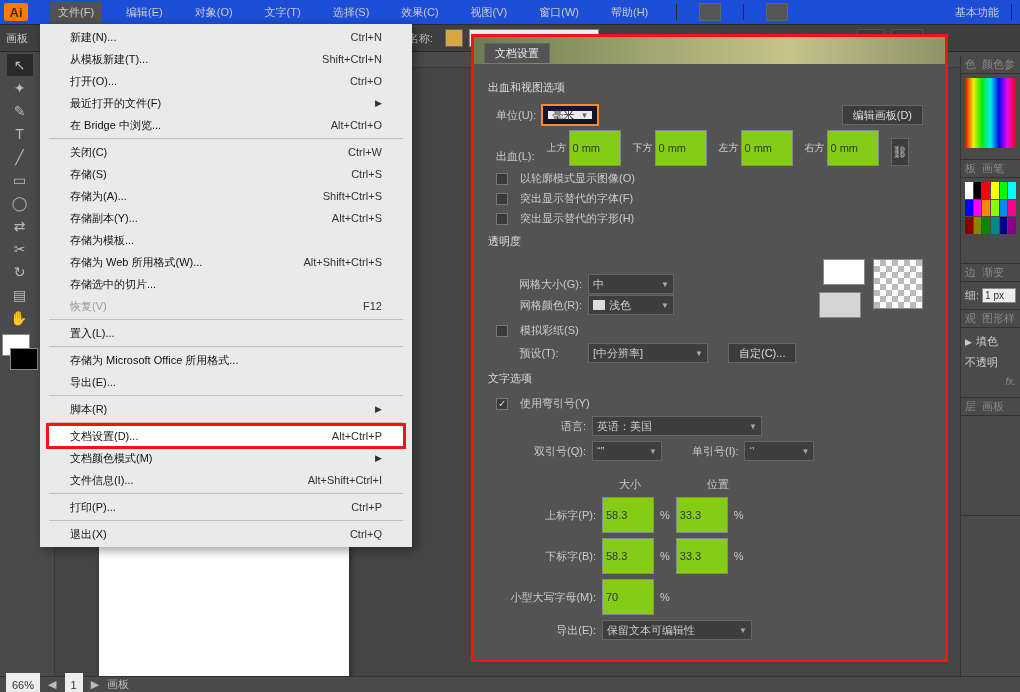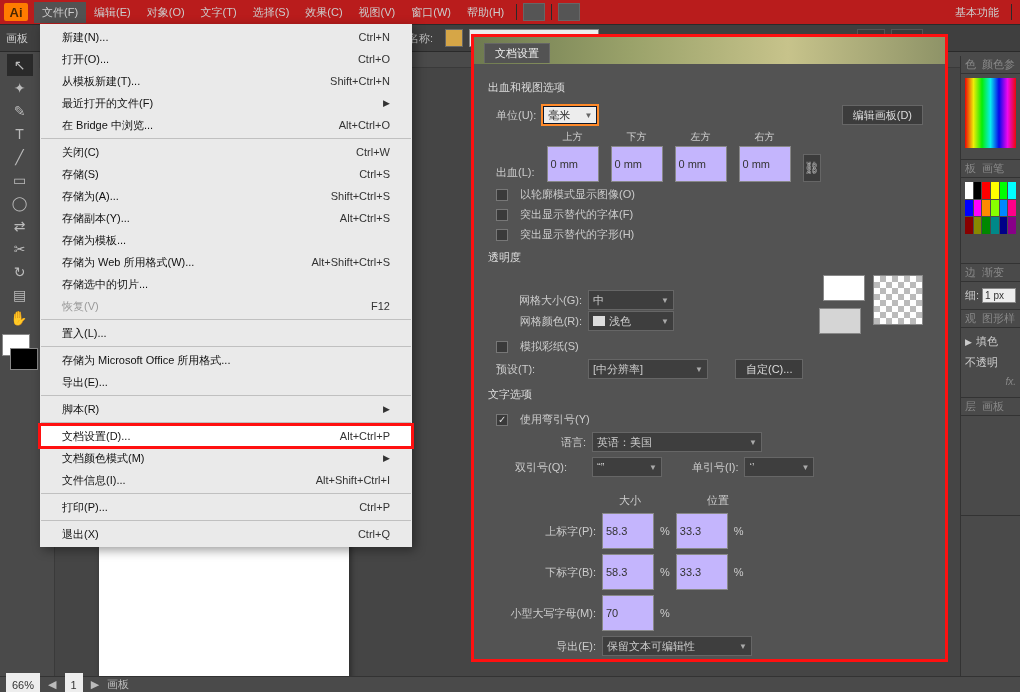--- a/index.html
+++ b/index.html
@@ -1,17 +1,17 @@
 <!DOCTYPE html>
 <html><head>
 <meta charset="utf-8">
 <style>
 *{margin:0;padding:0;box-sizing:border-box;font-family:Arial,"Microsoft YaHei",sans-serif;font-size:11px;-webkit-font-smoothing:antialiased}
 html,body{width:1020px;height:692px;background:#4a4a4a;color:#ccc;overflow:hidden}
-.menubar{height:24px;background:#b91c1c;display:flex;align-items:center;padding:0 4px;gap:0}
+.menubar{height:24px;background:#1d4ed8;display:flex;align-items:center;padding:0 4px;gap:16px}
 .app-logo{width:24px;height:18px;background:#ff7b00;color:#4a2800;font-weight:bold;font-size:13px;display:flex;align-items:center;justify-content:center;border-radius:2px;margin-right:6px}
 .menu-item{padding:3px 8px;cursor:pointer}
 .menu-item.open{background:#525252}
 .divider-v{width:1px;height:16px;background:#2a2a2a;margin:0 4px}
 .menubar .iconbtn{width:22px;height:18px;background:#555;border:1px solid #666;margin:0 2px}
 .menubar .right{margin-left:auto;display:flex;align-items:center}
 .controlbar{height:28px;background:#3f3f3f;display:flex;align-items:center;padding:0 6px;border-top:1px solid #2a2a2a;border-bottom:1px solid #2a2a2a}
 .controlbar .label{margin:0 6px 0 380px;color:#bbb}
 .controlbar .field{width:130px;height:18px;background:#ededed;border:1px solid #888}
 .controlbar .swatch{width:18px;height:18px;background:#d6a647;margin:0 6px;border:1px solid #666}
@@ -23,46 +23,46 @@
 .toolpanel .tool.selected{background:#2a2a2a}
 .toolpanel .colorblocks{margin-top:4px}
 .toolpanel .cb{width:28px;height:22px;border:1px solid #888}
 .toolpanel .cb1{background:#fff}
 .toolpanel .cb2{background:#000;margin-top:-8px;margin-left:8px}
 .canvasarea{flex:1;position:relative;background:#454545}
 .ruler-h{position:absolute;top:0;left:16px;right:0;height:16px;background:#4a4a4a;border-bottom:1px solid #3a3a3a}
 .ruler-v{position:absolute;top:16px;left:0;bottom:0;width:16px;background:#4a4a4a;border-right:1px solid #3a3a3a}
 .canvas{position:absolute;top:16px;left:60px;width:250px;height:620px;background:#fff;box-shadow:2px 2px 6px rgba(0,0,0,.4)}
 
-.dropdown{position:absolute;top:24px;left:40px;width:372px;background:#eaeaea;color:#111;box-shadow:3px 3px 10px rgba(0,0,0,.4);z-index:50;padding:2px 0}
+.dropdown{position:absolute;top:24px;left:40px;width:372px;background:#eaeaea;color:#111;box-shadow:3px 3px 10px rgba(0,0,0,.4);z-index:50;padding:2px 8px}
 .dropdown .ditem{display:flex;align-items:center;height:22px;padding:0 22px;cursor:pointer;white-space:nowrap}
 .dropdown .ditem .shortcut{margin-left:auto;color:#333}
 .dropdown .ditem.has-sub::after{content:"▶";margin-left:auto;font-size:9px;color:#333}
 .dropdown .ditem.disabled{color:#999}
 .dropdown .sep{height:1px;background:#c0c0c0;margin:2px 1px}
 .dropdown .ditem.highlighted{background:#fff;outline:3px solid #ff1010;outline-offset:-1px}
 
 .dialog{position:absolute;top:36px;left:473px;width:473px;height:624px;background:#535353;border:1px solid #333;z-index:40;outline:3px solid #ff1010;outline-offset:-1px;color:#ccc}
 .dialog .titlebar{height:27px;display:flex;align-items:flex-end;padding:0 10px 2px 10px}
 .dialog .tabhdr{background:#535353;padding:2px 10px;border:1px solid #666;border-bottom:none;color:#eee;position:relative;top:1px}
 .dialog .titlebar::before{content:"";position:absolute;left:0;right:0;top:0;height:27px;background:linear-gradient(90deg,#6e7a50,#9aa26a,#c7c38b,#8e9367)}
 .dialog .titlebar .tabhdr{z-index:2}
 .dialog .section{padding:8px 22px 4px 22px}
 .dialog .section h3{font-weight:normal;color:#ddd;margin:8px 0 10px -8px;font-size:11px}
 .dialog .row{display:flex;align-items:center;margin:5px 0;gap:6px}
 .dialog label{color:#ccc;white-space:nowrap}
-.dialog .sel{height:20px;background:#ededed;color:#333;border:2px solid #0f172a;display:flex;align-items:center;padding:0 4px;min-width:56px;position:relative}
+.dialog .sel{height:20px;background:#ededed;color:#333;border:6px solid #0f172a;display:flex;align-items:center;padding:0 4px;min-width:56px;position:relative}
 .dialog .sel.dark{background:#3e3e3e;color:#ccc;border:1px solid #666}
 .dialog .sel .arrow{margin-left:auto;font-size:8px;color:#666}
 .dialog .sel.dark .arrow{color:#aaa}
 .dialog .sel.unitsel{outline:2px solid #ff8a2a;outline-offset:-1px}
 .dialog .btn{height:20px;background:#3c3c3c;border:1px solid #666;color:#ddd;padding:8px 10px;display:flex;align-items:center}
-.dialog .numfield{width:52px;height:32px;background:#c4b5fd;color:#333;border:1px solid #888;padding:17px 3px;display:flex;align-items:center}
+.dialog .numfield{width:52px;height:32px;background:#84cc16;color:#333;border:1px solid #888;padding:17px 3px;display:flex;align-items:center}
 .dialog .bleedgrid{display:flex;align-items:flex-end;gap:12px;margin-top:2px}
-.dialog .bleedcol{display:flex;flex-direction:column;align-items:center;gap:2px}
+.dialog .bleedcol{display:flex;flex-direction:row;align-items:center;gap:2px}
 .dialog .bleedlbl{font-size:10px;color:#ccc}
 .dialog .link{width:18px;height:28px;border:1px solid #666;background:#3c3c3c;display:flex;align-items:center;justify-content:center;font-size:12px}
 .dialog .ck{width:12px;height:12px;background:#3a3a3a;border:1px solid #777;display:inline-block;margin-right:6px}
 .dialog .ck.on::after{content:"✓";color:#ddd;font-size:10px;position:relative;top:-2px;left:1px}
 .dialog .swatch-big{width:42px;height:26px;border:1px solid #888}
 .checker{background-image:linear-gradient(45deg,#bbb 25%,transparent 25%),linear-gradient(-45deg,#bbb 25%,transparent 25%),linear-gradient(45deg,transparent 75%,#bbb 75%),linear-gradient(-45deg,transparent 75%,#bbb 75%);background-size:12px 12px;background-position:0 0,0 6px,6px -6px,-6px 0;background-color:#fff}
 
 .rightcol{position:absolute;top:56px;right:0;width:60px;height:620px;background:#4a4a4a;border-left:1px solid #333;z-index:5}
 .rightcol .tabrow{height:18px;display:flex;padding:0 4px;gap:6px;color:#888;font-size:10px;align-items:center;border-bottom:1px solid #333}
 .rightcol .panel{height:86px;border-bottom:1px solid #333;padding:4px}
@@ -174,26 +174,26 @@
     </div>
   <div class="panel" style="height:100px"></div>
 </div>
 
 <div class="dropdown" id="dropdown">
     <div class="ditem">
       <span>新建(N)...</span>
       <span class="shortcut">Ctrl+N</span>
     </div>
     <div class="ditem">
+      <span>从模板新建(T)...</span>
+      <span class="shortcut">Shift+Ctrl+N</span>
+    </div>
+    <div class="ditem">
       <span>打开(O)...</span>
       <span class="shortcut">Ctrl+O</span>
-    </div>
-    <div class="ditem">
-      <span>从模板新建(T)...</span>
-      <span class="shortcut">Shift+Ctrl+N</span>
     </div>
     <div class="ditem has-sub">
       <span>最近打开的文件(F)</span>
     </div>
     <div class="ditem">
       <span>在 Bridge 中浏览...</span>
       <span class="shortcut">Alt+Ctrl+O</span>
     </div>
     <div class="sep"></div>
     <div class="ditem">
@@ -333,42 +333,42 @@
         </div>
       <div style="margin-left:auto;margin-right:62px">
           <div class="swatch-big" style="background:#d5d5d5"></div>
         </div>
     </div>
     <div class="row">
         <span class="ck"></span>
         <label>模拟彩纸(S)</label>
       </div>
     <div class="row">
-      <label style="width:86px;text-align:left">预设(T):</label>
+      <label style="width:86px;text-align:center">预设(T):</label>
       <div class="sel dark" style="width:120px">
           <span>[中分辨率]</span>
           <span class="arrow">▼</span>
         </div>
-      <div class="btn" style="margin-left:21px">自定(C)...</div>
+      <div class="btn" style="margin-left:14px">自定(C)...</div>
     </div>
 
     <h3>文字选项</h3>
     <div class="row">
         <span class="ck on"></span>
         <label>使用弯引号(Y)</label>
       </div>
     <div class="row">
       <label style="width:90px;text-align:right">语言:</label>
       <div class="sel dark" style="width:170px">
           <span>英语：美国</span>
           <span class="arrow">▼</span>
         </div>
     </div>
     <div class="row">
-      <label style="width:90px;text-align:center">双引号(Q):</label>
+      <label style="width:90px;text-align:right">双引号(Q):</label>
       <div class="sel dark" style="width:70px">
           <span>“”</span>
           <span class="arrow">▼</span>
         </div>
       <label style="margin-left:24px">单引号(I):</label>
       <div class="sel dark" style="width:70px">
           <span>‘’</span>
           <span class="arrow">▼</span>
         </div>
     </div>

